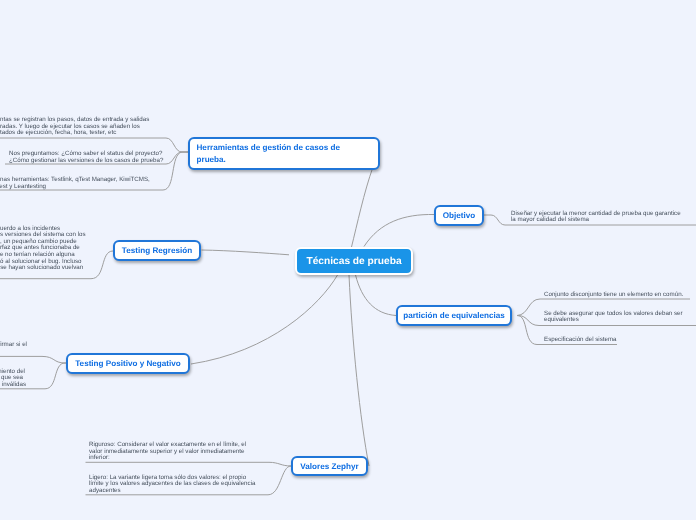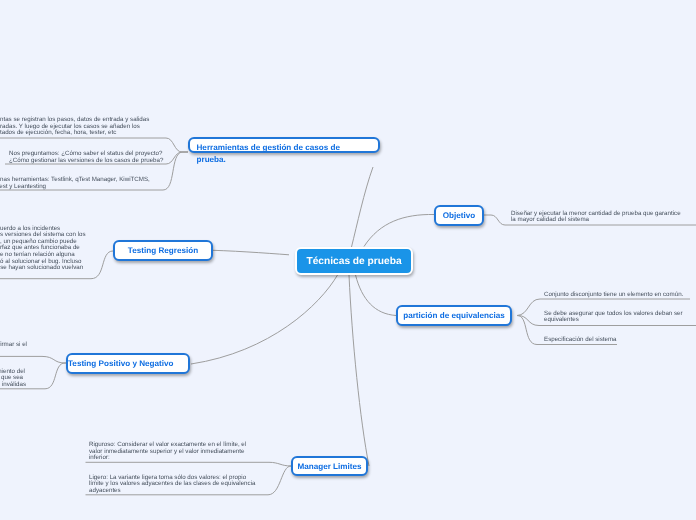--- a/index.html
+++ b/index.html
@@ -50,42 +50,42 @@
 
       <path d="M85.5,462.3 L269,462.3 C279,462.3 281,466 291,466"></path>
       <path d="M85.5,494.8 L268,494.8 C281,494.8 281,466 291,466"></path>
     </g>
   </svg>
 
   <div class="node root" style="left:295px;top:247px;width:118px;height:28px;">
     <span>Técnicas de prueba</span>
   </div>
 
-  <div class="node branch" style="left:188px;top:137px;width:192px;height:16px;line-height:11.5px;padding:3px 27px 0 6.5px;align-items:flex-start;">
+  <div class="node branch" style="left:188px;top:137px;width:192px;height:33px;line-height:11.5px;padding:3px 27px 0 6.5px;align-items:flex-start;">
     <span>Herramientas de gestión de casos de prueba.</span>
   </div>
 
-  <div class="node branch" style="left:113px;top:240px;width:100px;height:21px;justify-content:center;">
+  <div class="node branch" style="left:113px;top:240px;width:88px;height:21px;justify-content:center;">
     <span>Testing Regresión</span>
   </div>
 
-  <div class="node branch" style="left:66px;top:353px;width:124px;height:21px;justify-content:flex-start;">
+  <div class="node branch" style="left:66px;top:353px;width:124px;height:21px;justify-content:center;">
     <span>Testing Positivo y Negativo</span>
   </div>
 
   <div class="node branch" style="left:434px;top:205px;width:50px;height:21px;justify-content:center;">
     <span>Objetivo</span>
   </div>
 
   <div class="node branch" style="left:396px;top:305px;width:116px;height:21px;justify-content:center;">
     <span>partición de equivalencias</span>
   </div>
 
   <div class="node branch" style="left:291px;top:456px;width:77px;height:20px;justify-content:center;">
-    <span>Manager Limites</span>
+    <span>Valores Zephyr</span>
   </div>
 
   <div class="leaf" style="left:-50.2px;top:117.3px;">
       <div class="leaf-line" style="margin-left: 0px;">En estas herramientas se registran los pasos, datos de entrada y salidas</div>
       <div class="leaf-line" style="margin-left: 36.8px;">esperadas. Y luego de ejecutar los casos se añaden los</div>
       <div class="leaf-line" style="margin-left: 36.8px;">resultados de ejecución, fecha, hora, tester, etc</div>
     </div>
   <div class="leaf" style="left:9px;top:151.0px;">
       <div class="leaf-line" style="margin-left: 0px;">Nos preguntamos: ¿Cómo saber el status del proyecto?</div>
       <div class="leaf-line" style="margin-left: 0px;">¿Cómo gestionar las versiones de los casos de prueba?</div>

